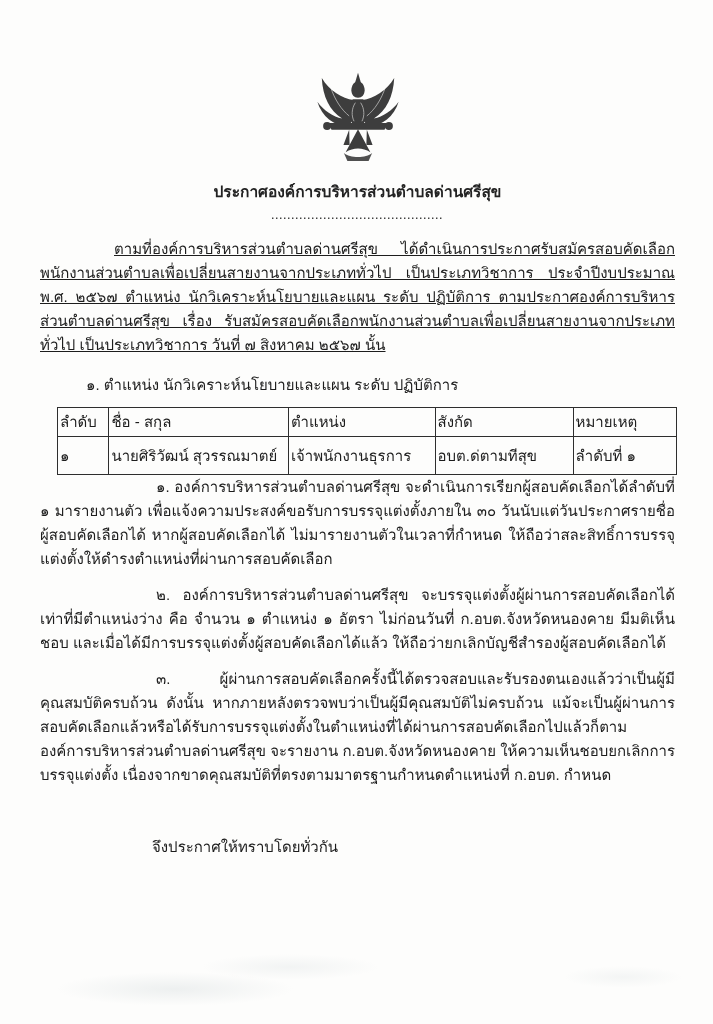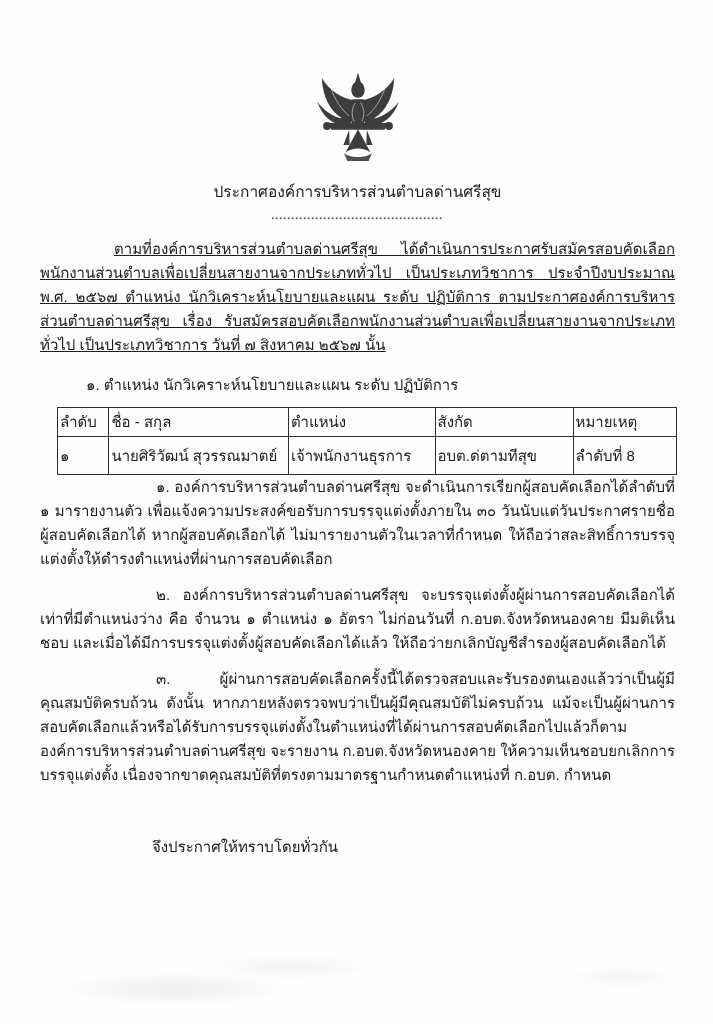--- a/index.html
+++ b/index.html
@@ -21,21 +21,21 @@
     padding: 0 38px 0 40px;
   }
   .emblem-wrap {
     margin: 70px auto 4px;
     width: 106px;
     height: 106px;
     text-align: center;
   }
   .title {
     text-align: center;
-    font-weight: normal;
+    font-weight: bold;
     font-size: 15.5px;
     line-height: 23px;
     color: #222;
   }
   .dots {
     text-align: center;
     font-size: 9px;
     letter-spacing: 1.5px;
     line-height: 10px;
     margin: 8px 0 16px;
@@ -158,21 +158,21 @@
           <th>สังกัด</th>
           <th>หมายเหตุ</th>
         </tr>
       </thead>
       <tbody>
         <tr>
           <td>๑</td>
           <td>นายศิริวัฒน์ สุวรรณมาตย์</td>
           <td>เจ้าพนักงานธุรการ</td>
           <td>อบต.ด่ตามทีสุข</td>
-          <td>ลำดับที่ 8</td>
+          <td>ลำดับที่ ๑</td>
         </tr>
       </tbody>
     </table>
 
     <p class="para indent2">๑. องค์การบริหารส่วนตำบลด่านศรีสุข จะดำเนินการเรียกผู้สอบคัดเลือกได้ลำดับที่ ๑ มารายงานตัว เพื่อแจ้งความประสงค์ขอรับการบรรจุแต่งตั้งภายใน ๓๐ วันนับแต่วันประกาศรายชื่อผู้สอบคัดเลือกได้ หากผู้สอบคัดเลือกได้ ไม่มารายงานตัวในเวลาที่กำหนด ให้ถือว่าสละสิทธิ์การบรรจุแต่งตั้งให้ดำรงตำแหน่งที่ผ่านการสอบคัดเลือก</p>
     <p class="para indent2">๒. องค์การบริหารส่วนตำบลด่านศรีสุข จะบรรจุแต่งตั้งผู้ผ่านการสอบคัดเลือกได้เท่าที่มีตำแหน่งว่าง คือ จำนวน ๑ ตำแหน่ง ๑ อัตรา ไม่ก่อนวันที่ ก.อบต.จังหวัดหนองคาย มีมติเห็นชอบ และเมื่อได้มีการบรรจุแต่งตั้งผู้สอบคัดเลือกได้แล้ว ให้ถือว่ายกเลิกบัญชีสำรองผู้สอบคัดเลือกได้</p>
     <p class="para indent2">๓. ผู้ผ่านการสอบคัดเลือกครั้งนี้ได้ตรวจสอบและรับรองตนเองแล้วว่าเป็นผู้มีคุณสมบัติครบถ้วน ดังนั้น หากภายหลังตรวจพบว่าเป็นผู้มีคุณสมบัติไม่ครบถ้วน แม้จะเป็นผู้ผ่านการสอบคัดเลือกแล้วหรือได้รับการบรรจุแต่งตั้งในตำแหน่งที่ได้ผ่านการสอบคัดเลือกไปแล้วก็ตาม องค์การบริหารส่วนตำบลด่านศรีสุข จะรายงาน ก.อบต.จังหวัดหนองคาย ให้ความเห็นชอบยกเลิกการบรรจุแต่งตั้ง เนื่องจากขาดคุณสมบัติที่ตรงตามมาตรฐานกำหนดตำแหน่งที่ ก.อบต. กำหนด</p>
 
     <div class="closing">จึงประกาศให้ทราบโดยทั่วกัน</div>
   </div>

